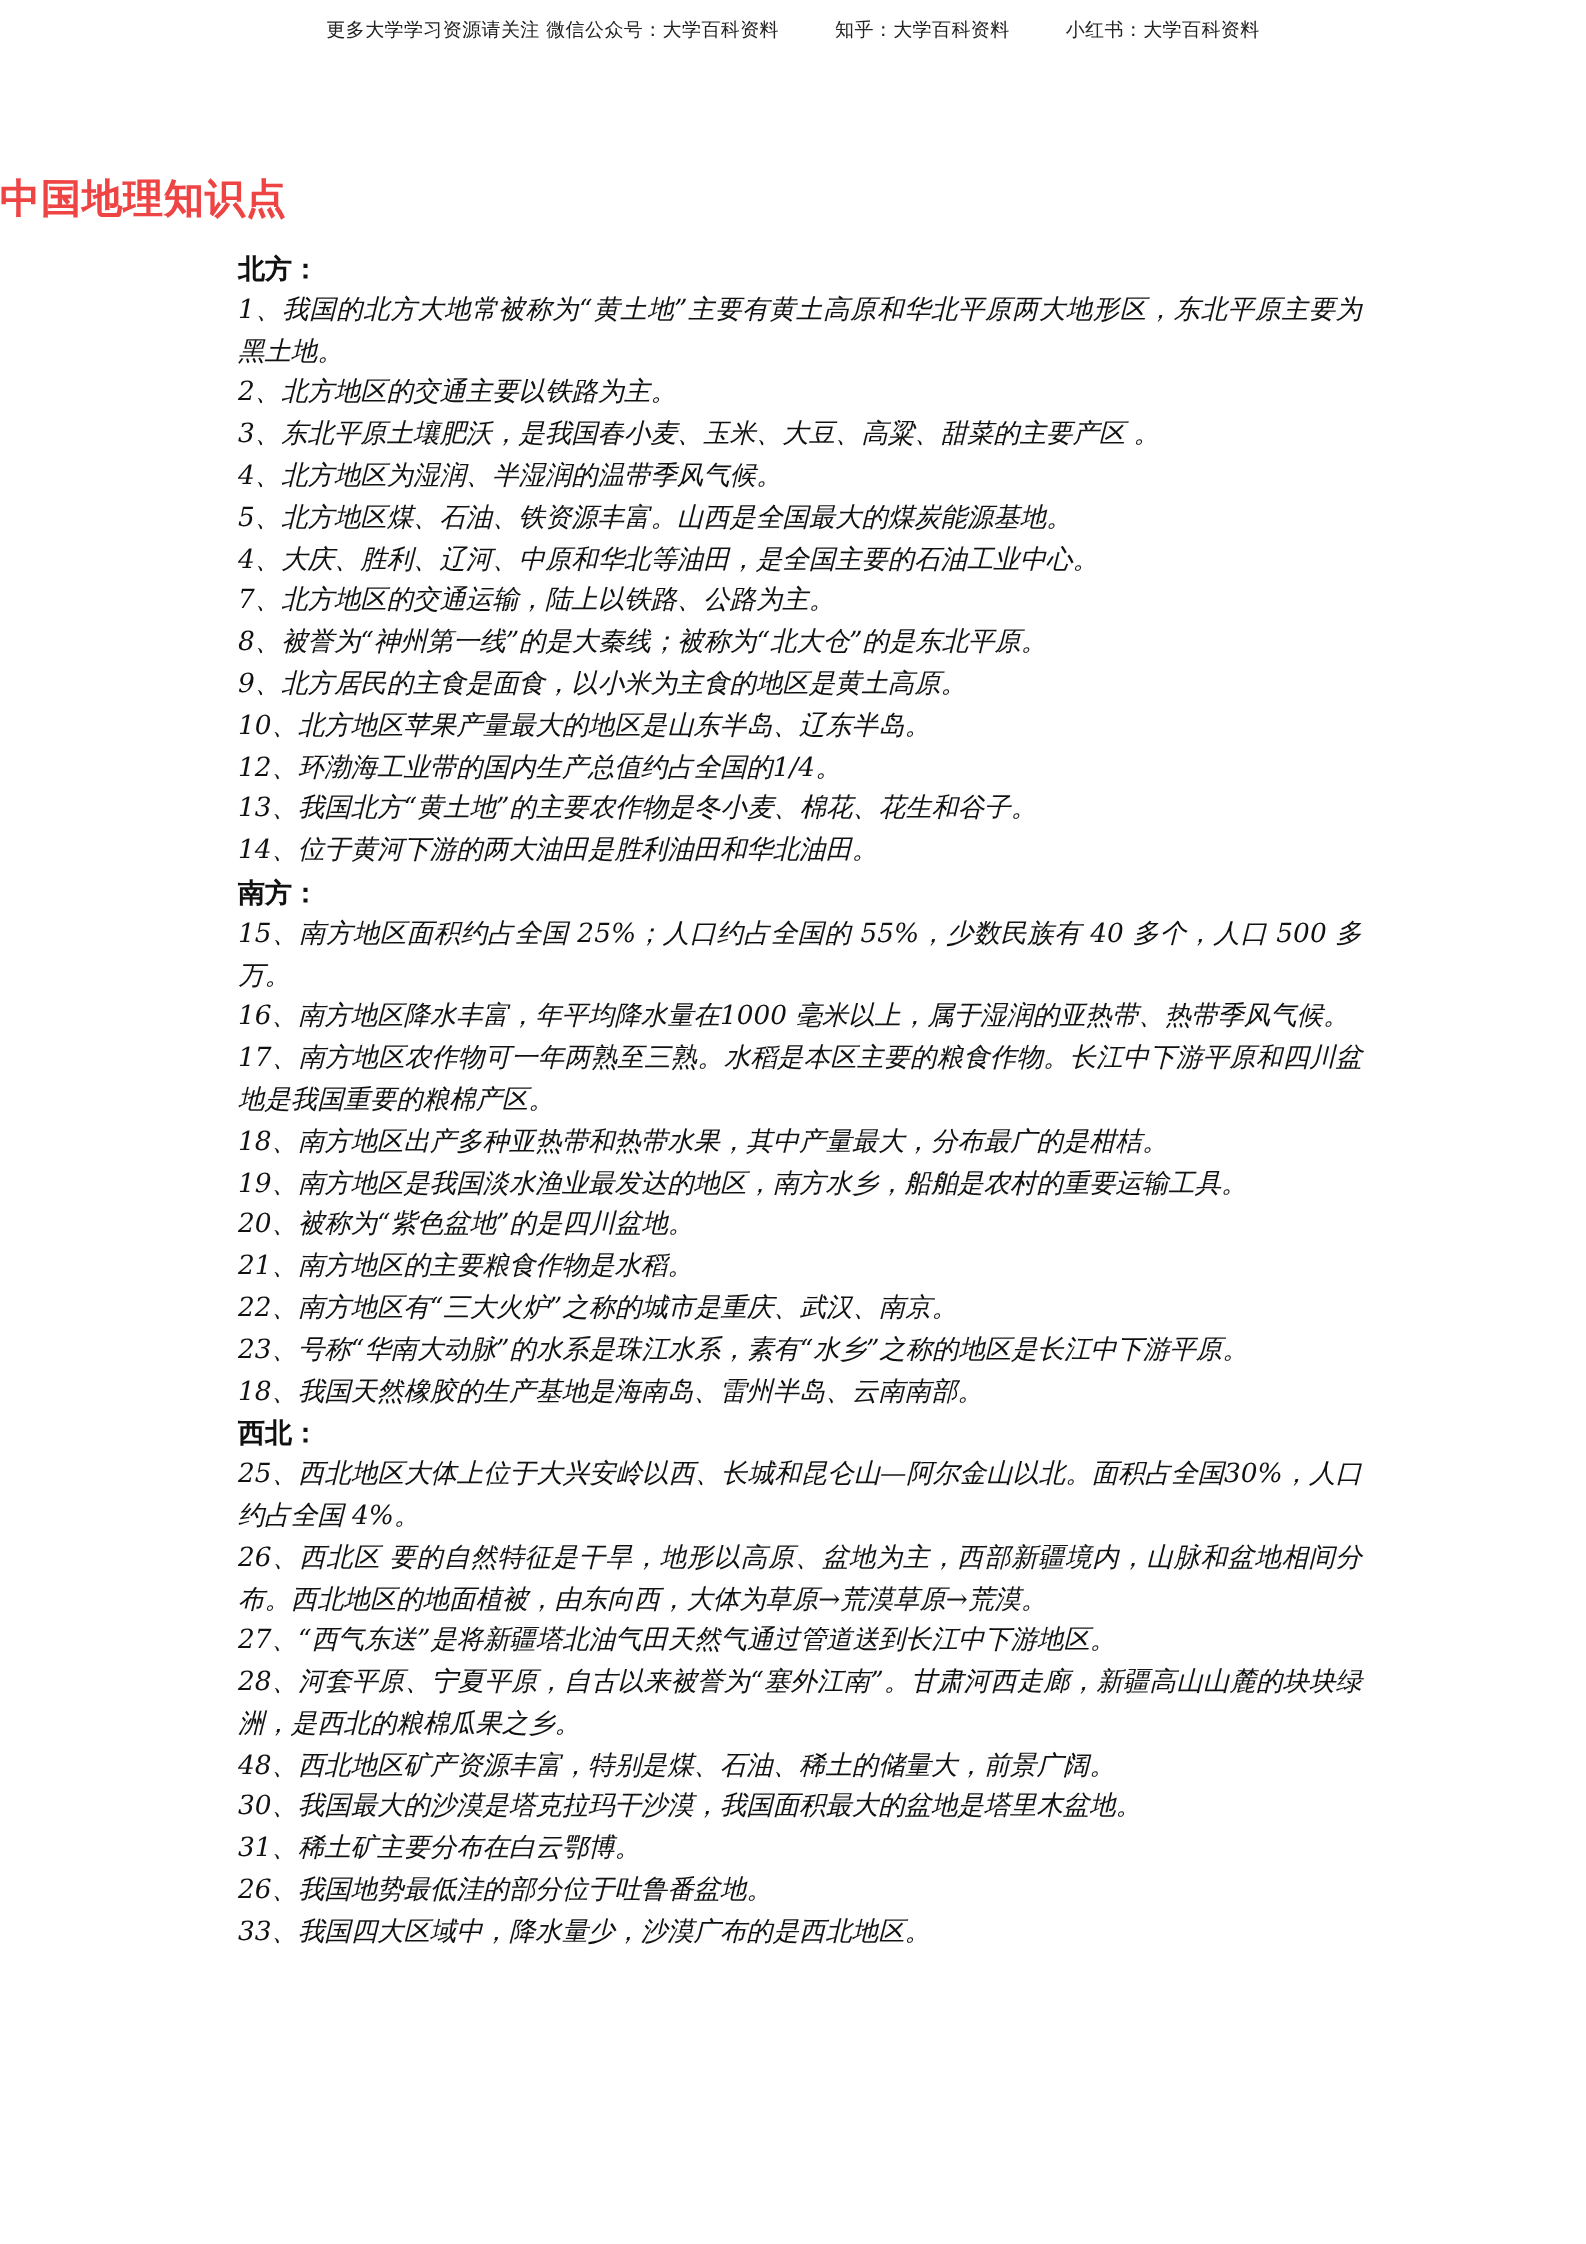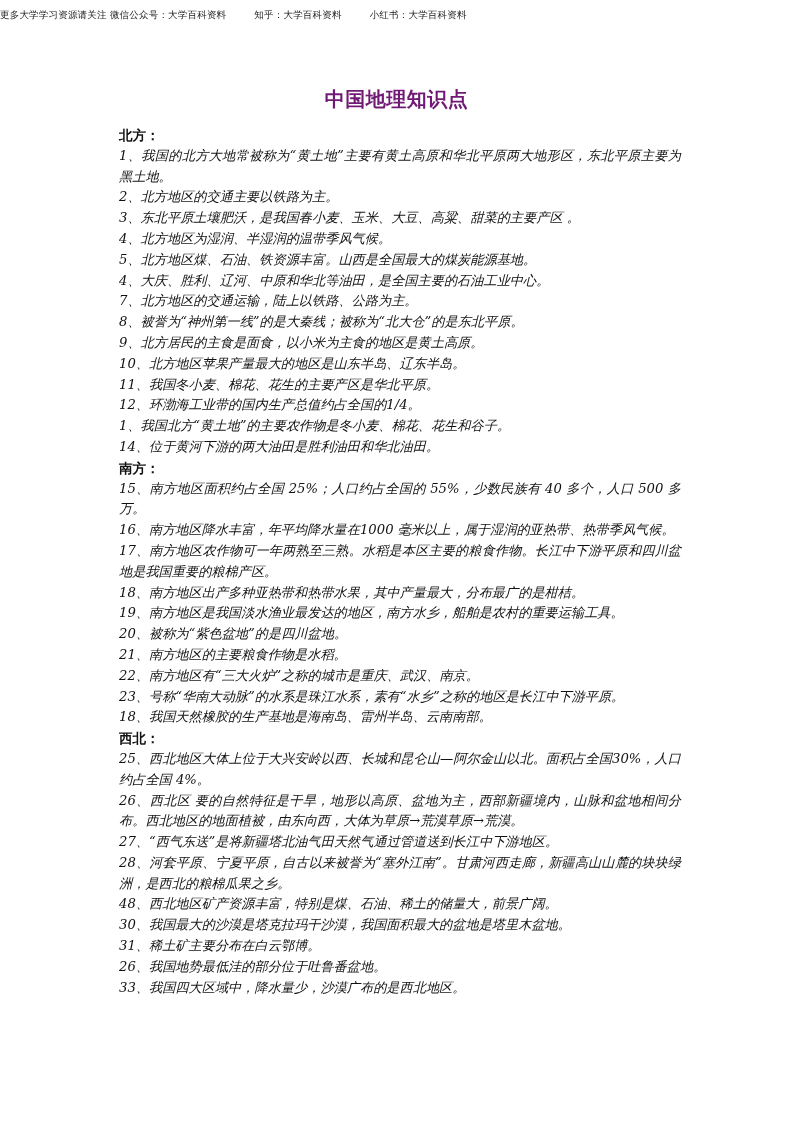--- a/index.html
+++ b/index.html
@@ -1,24 +1,24 @@
 <!DOCTYPE html>
 <html><head>
 <meta charset="utf-8">
 <style>
   html, body { margin: 0; padding: 0; background: #ffffff; }
   body { width: 793px; height: 1122px; position: relative; overflow: hidden;
          font-family: "DejaVu Serif", "Liberation Serif", serif; color: #111; }
-  .header { position: absolute; top: 9px; left: 0; width: 793px; 
+  .header { position: absolute; top: 9px; left: 0; width: 793px; text-align: center;
             font-size: 9.5px; color: #222; letter-spacing: 0.2px; }
   .header span { display: inline-block; }
   .header .gap { width: 28px; }
-  .title { position: absolute; top: 86px; left: 0; width: 793px; text-align: center;
+  .title { position: absolute; top: 86px; left: 0; width: 793px; text-align: left;
            font-family: "DejaVu Sans", "Liberation Sans", sans-serif; font-weight: bold;
-           font-size: 20px; letter-spacing: 0.5px; color: #701a75; }
+           font-size: 20px; letter-spacing: 0.5px; color: #ef4444; }
   .content { position: absolute; top: 125px; left: 119px; width: 562px; font-size: 13.2px;
              line-height: 20.8px; }
   .section-title { font-family: "DejaVu Sans", "Liberation Sans", sans-serif; font-weight: bold;
                    font-size: 13.5px; margin: 0; }
   .item { margin: 0; text-align: justify; font-style: italic; }
 </style>
 </head>
 <body>
 
 <div class="header">
@@ -34,23 +34,22 @@
     <p class="item">1、我国的北方大地常被称为“黄土地”主要有黄土高原和华北平原两大地形区，东北平原主要为黑土地。</p>
     <p class="item">2、北方地区的交通主要以铁路为主。</p>
     <p class="item">3、东北平原土壤肥沃，是我国春小麦、玉米、大豆、高粱、甜菜的主要产区 。</p>
     <p class="item">4、北方地区为湿润、半湿润的温带季风气候。</p>
     <p class="item">5、北方地区煤、石油、铁资源丰富。山西是全国最大的煤炭能源基地。</p>
     <p class="item">4、大庆、胜利、辽河、中原和华北等油田，是全国主要的石油工业中心。</p>
     <p class="item">7、北方地区的交通运输，陆上以铁路、公路为主。</p>
     <p class="item">8、被誉为“神州第一线”的是大秦线；被称为“北大仓”的是东北平原。</p>
     <p class="item">9、北方居民的主食是面食，以小米为主食的地区是黄土高原。</p>
     <p class="item">10、北方地区苹果产量最大的地区是山东半岛、辽东半岛。</p>
-    <p class="item">11、我国冬小麦、棉花、花生的主要产区是华北平原。</p>
     <p class="item">12、环渤海工业带的国内生产总值约占全国的1/4。</p>
-    <p class="item">1、我国北方“黄土地”的主要农作物是冬小麦、棉花、花生和谷子。</p>
+    <p class="item">13、我国北方“黄土地”的主要农作物是冬小麦、棉花、花生和谷子。</p>
     <p class="item">14、位于黄河下游的两大油田是胜利油田和华北油田。</p>
   </div>
 
   <div>
     <p class="section-title">南方：</p>
     <p class="item">15、南方地区面积约占全国 25%；人口约占全国的 55%，少数民族有 40 多个，人口 500 多万。</p>
     <p class="item">16、南方地区降水丰富，年平均降水量在1000 毫米以上，属于湿润的亚热带、热带季风气候。</p>
     <p class="item">17、南方地区农作物可一年两熟至三熟。水稻是本区主要的粮食作物。长江中下游平原和四川盆地是我国重要的粮棉产区。</p>
     <p class="item">18、南方地区出产多种亚热带和热带水果，其中产量最大，分布最广的是柑桔。</p>
     <p class="item">19、南方地区是我国淡水渔业最发达的地区，南方水乡，船舶是农村的重要运输工具。</p>

